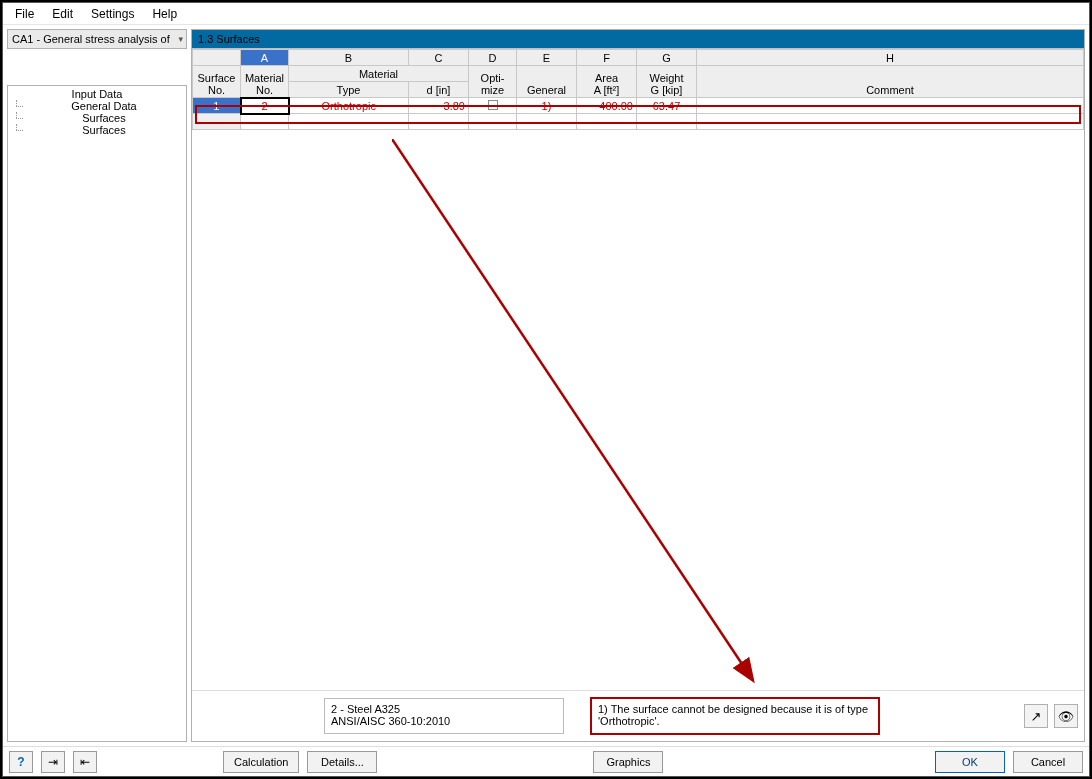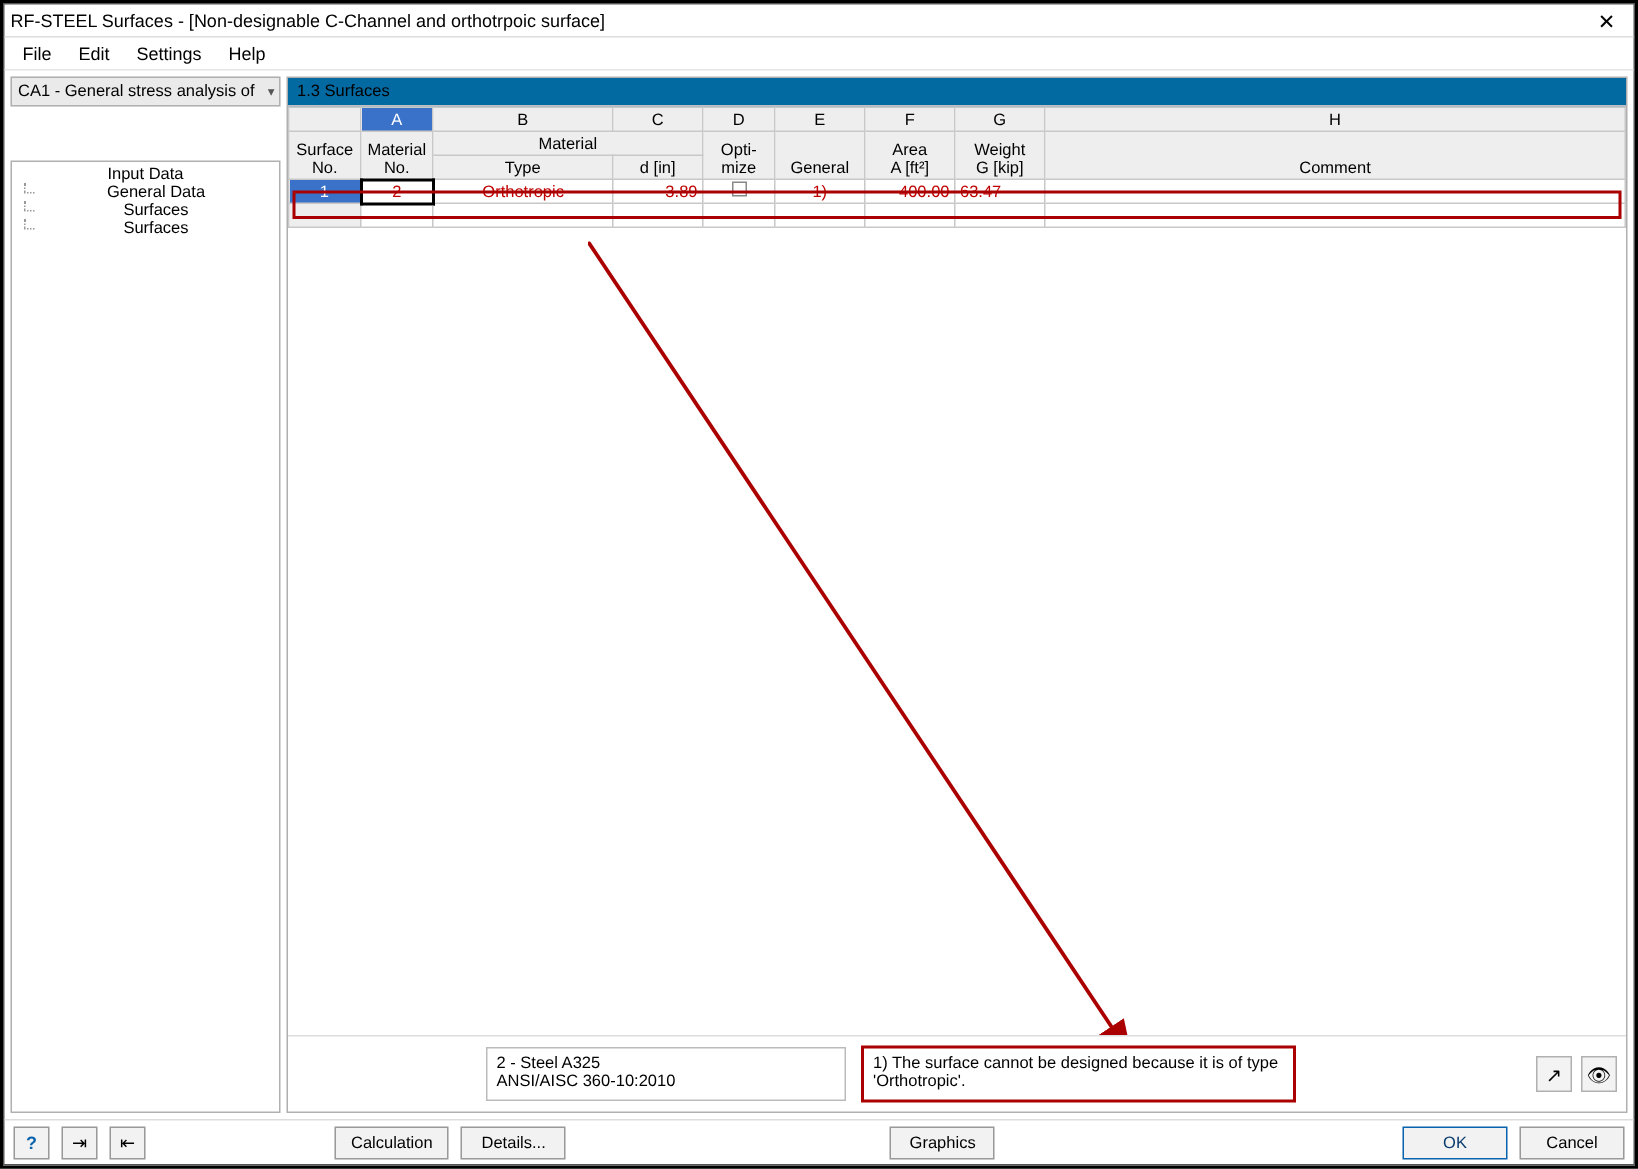--- a/index.html
+++ b/index.html
@@ -32,40 +32,36 @@
   td.sel-rowhead { background: #3a72c9; color: #fff; border: 1px solid #000; }
   td.sel-cell { border: 2px solid #000 !important; }
   td.red { color: #c00000; }
   .tall-empty { height: 500px; vertical-align: top; }
 
   .annot-row { border: 2px solid #a00; position: absolute; left: 3px; right: 3px; top: 56px; height: 19px; pointer-events: none; }
   .arrow-svg { position: absolute; left: 200px; top: 90px; pointer-events: none; }
 
   .info-band { display: flex; align-items: center; padding: 6px; gap: 6px; border-top: 1px solid #ddd; }
   .info-left { flex: 0 0 240px; border: 1px solid #bbb; padding: 4px 6px; height: 36px; }
-  .info-msg  { flex: 0 0 290px; border: 2px solid #a00; padding: 4px 6px; height: 38px; margin-left:4px; }
+  .info-msg  { flex: 0 0 290px; border: 2px solid #a00; padding: 4px 6px; height: 38px; margin-left:20px; }
   .info-right { flex: 1; display: flex; justify-content: flex-end; gap: 6px; }
   .iconbtn { width: 24px; height: 24px; border: 1px solid #b0b0b0; background: #f3f3f3; display: flex; align-items: center; justify-content: center; font-size: 13px; }
 
   .bottom-bar { height: 30px; border-top: 1px solid #ddd; display: flex; align-items: center; padding: 2px 6px; gap: 8px; }
   .btn { height: 22px; border: 1px solid #9a9a9a; background: #f2f2f2; padding: 0 10px; min-width: 70px; text-align: center; line-height: 20px; display:inline-block; }
   .btn.primary { border: 1px solid #0a64ad; color: #0a3c6e; min-width:70px; }
   .smallbtn { width: 24px; height: 22px; border: 1px solid #9a9a9a; background: #f2f2f2; display: inline-flex; align-items: center; justify-content: center; font-size: 12px; }
   .spacer { flex: 1; }
   .statusbar { height: 20px; border-top: 1px solid #ddd; padding: 2px 6px; color: #333; }
   .checkbox-sq { display:inline-block; width:10px; height:10px; border:1px solid #888; background:#fff; }
 </style>
 </head>
 <body>
 
 <div class="window">
-  <div class="titlebar">
-    <span class="title">RF-STEEL Surfaces - [Non-designable C-Channel and orthotrpoic surface]</span>
-    <span class="close">✕</span>
-  </div>
   <div class="menubar">
     <span>File</span>
     <span>Edit</span>
     <span>Settings</span>
     <span>Help</span>
   </div>
 
   <div class="body">
     <div class="left">
       <div class="combo">
@@ -122,21 +118,21 @@
             <th>d [in]</th>
           </tr>
           <tr>
             <td class="sel-rowhead">1</td>
             <td class="red sel-cell">2</td>
             <td class="red">Orthotropic</td>
             <td class="red" style="text-align:right">3.89</td>
             <td><span class="checkbox-sq"></span></td>
             <td class="red">1)</td>
             <td class="red" style="text-align:right">400.00</td>
-            <td class="red" style="text-align:left">63.47</td>
+            <td class="red" style="text-align:center">63.47</td>
             <td></td>
           </tr>
           <tr>
                 <td class="rowhead tall-empty"></td>
               <td class="tall-empty"></td>
                 <td class="tall-empty"></td>
                 <td class="tall-empty"></td>
                 <td class="tall-empty"></td>
               <td class="tall-empty"></td>
                 <td class="tall-empty"></td>

